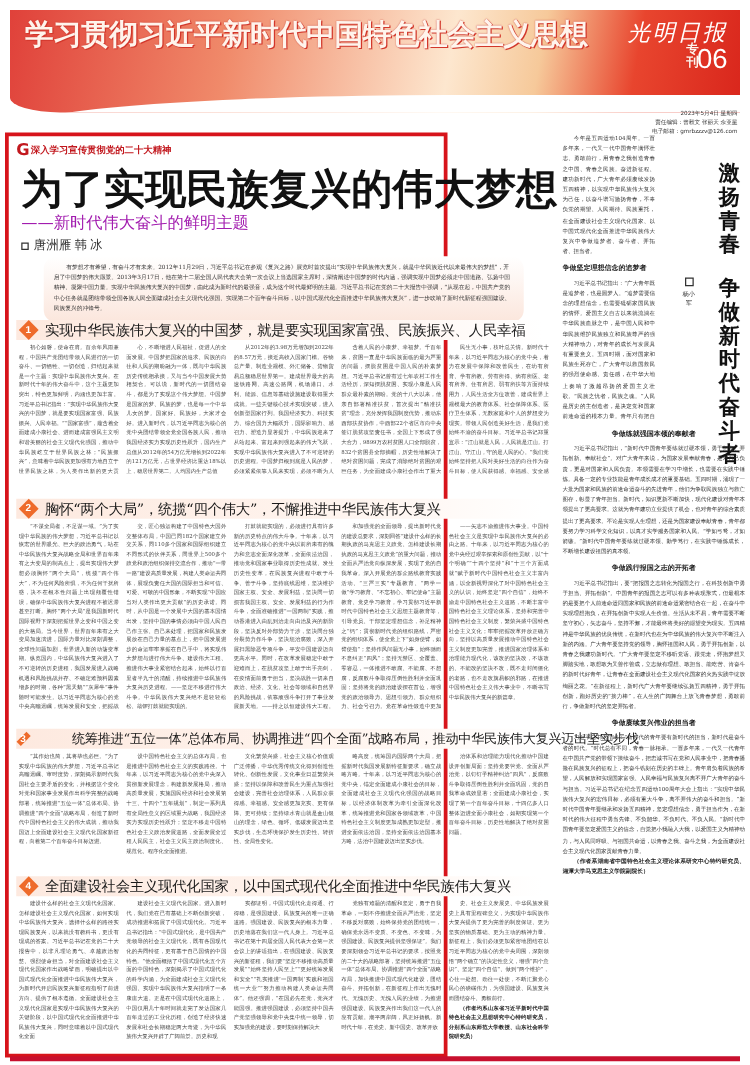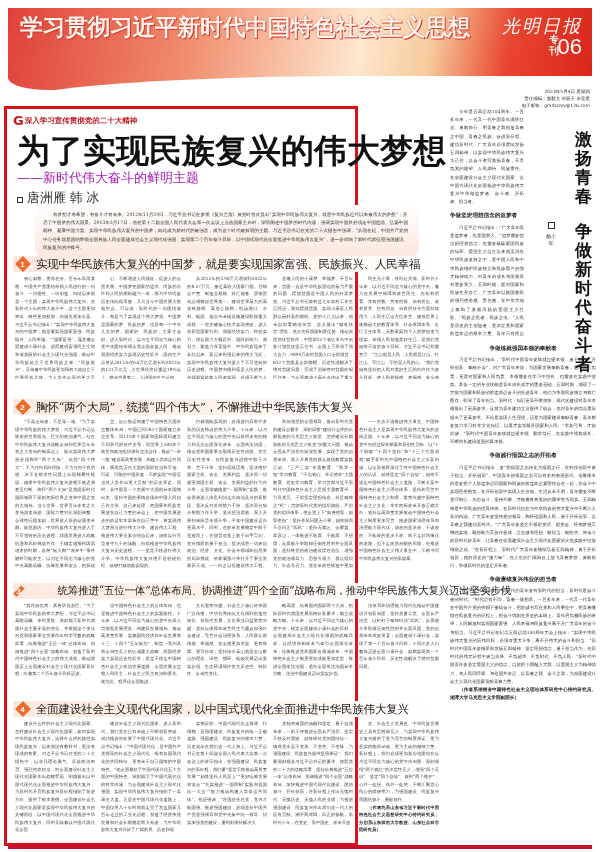--- a/index.html
+++ b/index.html
@@ -21,21 +21,21 @@
   .mast-page { position: absolute; right: 10px; top: 26px; font-family: "Liberation Sans", sans-serif; font-size: 22px; color: #fff; }
   .mast-meta { position: absolute; right: 10px; top: 88px; text-align: right; font-family: "DejaVu Sans", sans-serif; font-size: 4.5px;
     line-height: 7px; color: #333; width: 160px; }
 
   
   .main-box { position: absolute; left: 4px; top: 106px; width: 354px; height: 740px; border: 3px solid #d7141b; }
   .kicker { position: absolute; left: 6px; top: 4px; font-family: "DejaVu Sans", sans-serif; font-weight: bold; font-size: 7.5px; color: #c2181e; }
   .kicker .g { font-size: 13px; font-weight: bold; vertical-align: -2px; margin-right: 1px; }
   .headline { position: absolute; left: 10px; top: 20px; font-family: "DejaVu Serif", serif; font-weight: bold; font-size: 33px; letter-spacing: 0px; color: #111; white-space: nowrap; }
   .subhead { position: absolute; left: 10px; top: 60px; font-family: "DejaVu Sans", sans-serif; font-size: 13px; color: #a21caf; white-space: nowrap; }
-  .byline { position: absolute; left: 10px; top: 80px; font-family: Liberation Sans, sans-serif; font-size: 13px; color: #333; }
+  .byline { position: absolute; left: 10px; top: 80px; font-family: Liberation Serif, serif; font-size: 10px; color: #333; }
   .byline .box { display: inline-block; width: 6px; height: 6px; border: 1px solid #333; vertical-align: -1px; margin-right: 4px; }
 
   .intro { position: absolute; left: 28px; top: 96px; width: 384px; padding: 6px 8px; font-size: 4.6px; line-height: 8.2px; color: #333;
     background: linear-gradient(180deg, #ffffff 0%, #fdf0ea 60%, #fbe6dc 100%); border-radius: 10px; text-indent: 10px; }
 
   .sec-head { position: absolute; left: 6px; width: 420px; height: 16px; display: flex; align-items: center;
     background: linear-gradient(90deg, #fde9df 0%, #fff6f1 70%, #ffffff 100%); }
   .sec-num { width: 14px; height: 14px; transform: rotate(45deg) scale(0.8); background: #ee6b2b; margin: 0 6px 0 3px; display: flex; align-items: center; justify-content: center; }
   .sec-num span { transform: rotate(-45deg); color: #fff; font-family: "Liberation Sans", sans-serif; font-weight: bold; font-size: 10px; }
   .sec-title { font-family: "DejaVu Serif", serif; font-weight: normal; font-size: 11.5px; color: #1a1a1a; white-space: nowrap; letter-spacing: -0.2px; }

